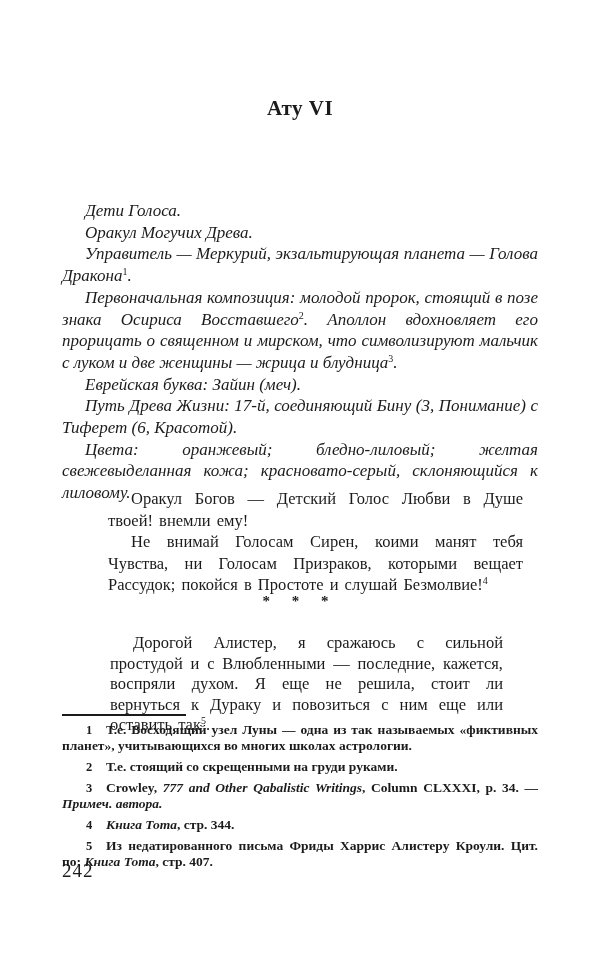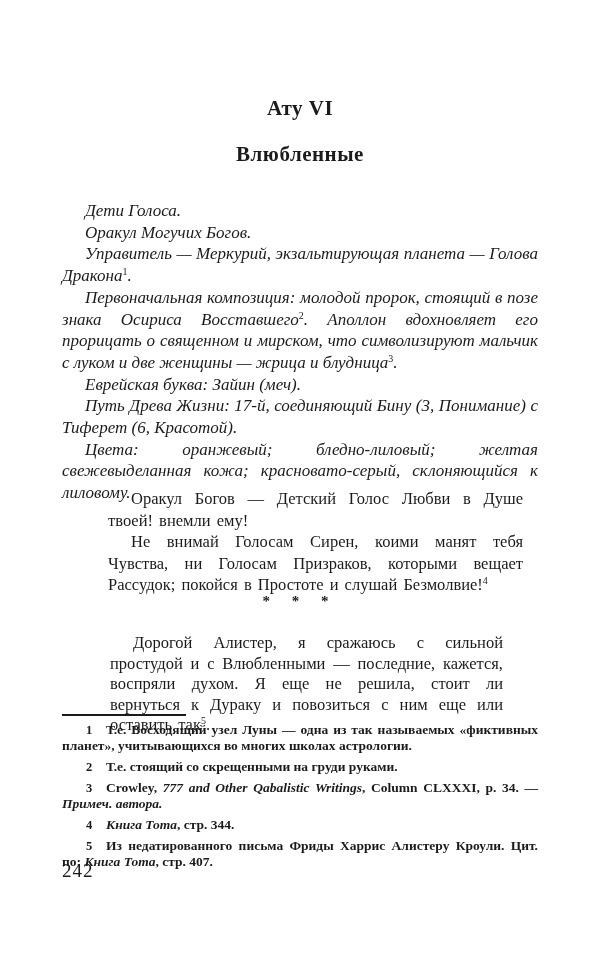--- a/index.html
+++ b/index.html
@@ -94,26 +94,25 @@
     font-size:19px; letter-spacing:1px;
   }
 </style>
 </head>
 <body>
 
 <div class="page">
 
   <header class="textblock hdr">
     <div class="atu">Ату VI</div>
-    <div class="title">Влюбленные</div>
   </header>
 
   <section class="textblock attrs">
     <p><span>Дети Голоса.</span></p>
-    <p><span>Оракул Могучих Богов.</span></p>
+    <p><span>Оракул Могучих Древа.</span></p>
     <p><span>Управитель — Меркурий, экзальтирующая планета — Голова Дракона</span><sup class="fnref">1</sup><span>.</span></p>
     <p><span>Первоначальная композиция: молодой пророк, стоящий в позе знака Осириса Восставшего</span><sup class="fnref">2</sup><span>. Аполлон вдохновляет его прорицать о священном и мирском, что символизируют мальчик с луком и две женщины — жрица и блудница</span><sup class="fnref">3</sup><span>.</span></p>
     <p><span>Еврейская буква: Зайин (меч).</span></p>
     <p><span>Путь Древа Жизни: 17-й, соединяющий Бину (3, Понимание) с Тиферет (6, Красотой).</span></p>
     <p><span>Цвета: оранжевый; бледно-лиловый; желтая свежевыделанная кожа; красновато-серый, склоняющийся к лиловому.</span></p>
   </section>
 
   <blockquote class="textblock quote">
     <p><span>Оракул Богов — Детский Голос Любви в Душе твоей! внемли ему!</span></p>
     <p><span>Не внимай Голосам Сирен, коими манят тебя Чувства, ни Голосам Призраков, которыми вещает Рассудок; покойся в Простоте и слушай Безмолвие!</span><sup class="fnref">4</sup></p>

